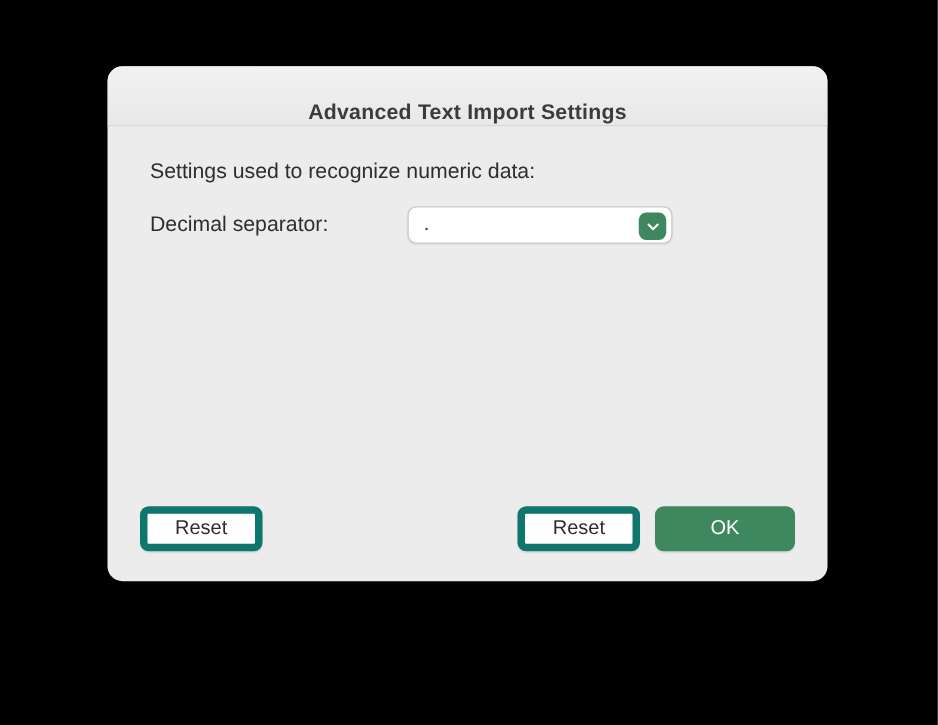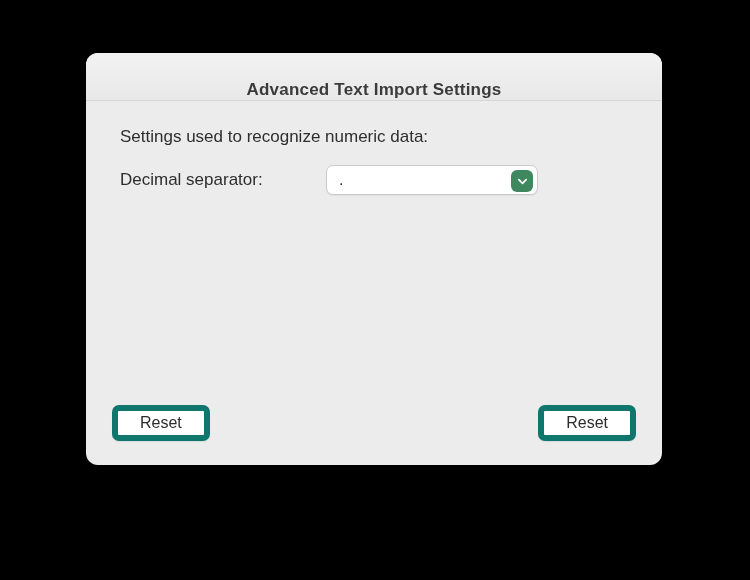--- a/index.html
+++ b/index.html
@@ -151,14 +151,15 @@
     </div>
 
 
 
   </div>
 
   <div class="footer">
     <button class="btn">Reset</button>
     <div class="spacer"></div>
     <button class="btn">Reset</button>
+    <button class="btn primary">OK</button>
   </div>
 </div>
 
 </body></html>

